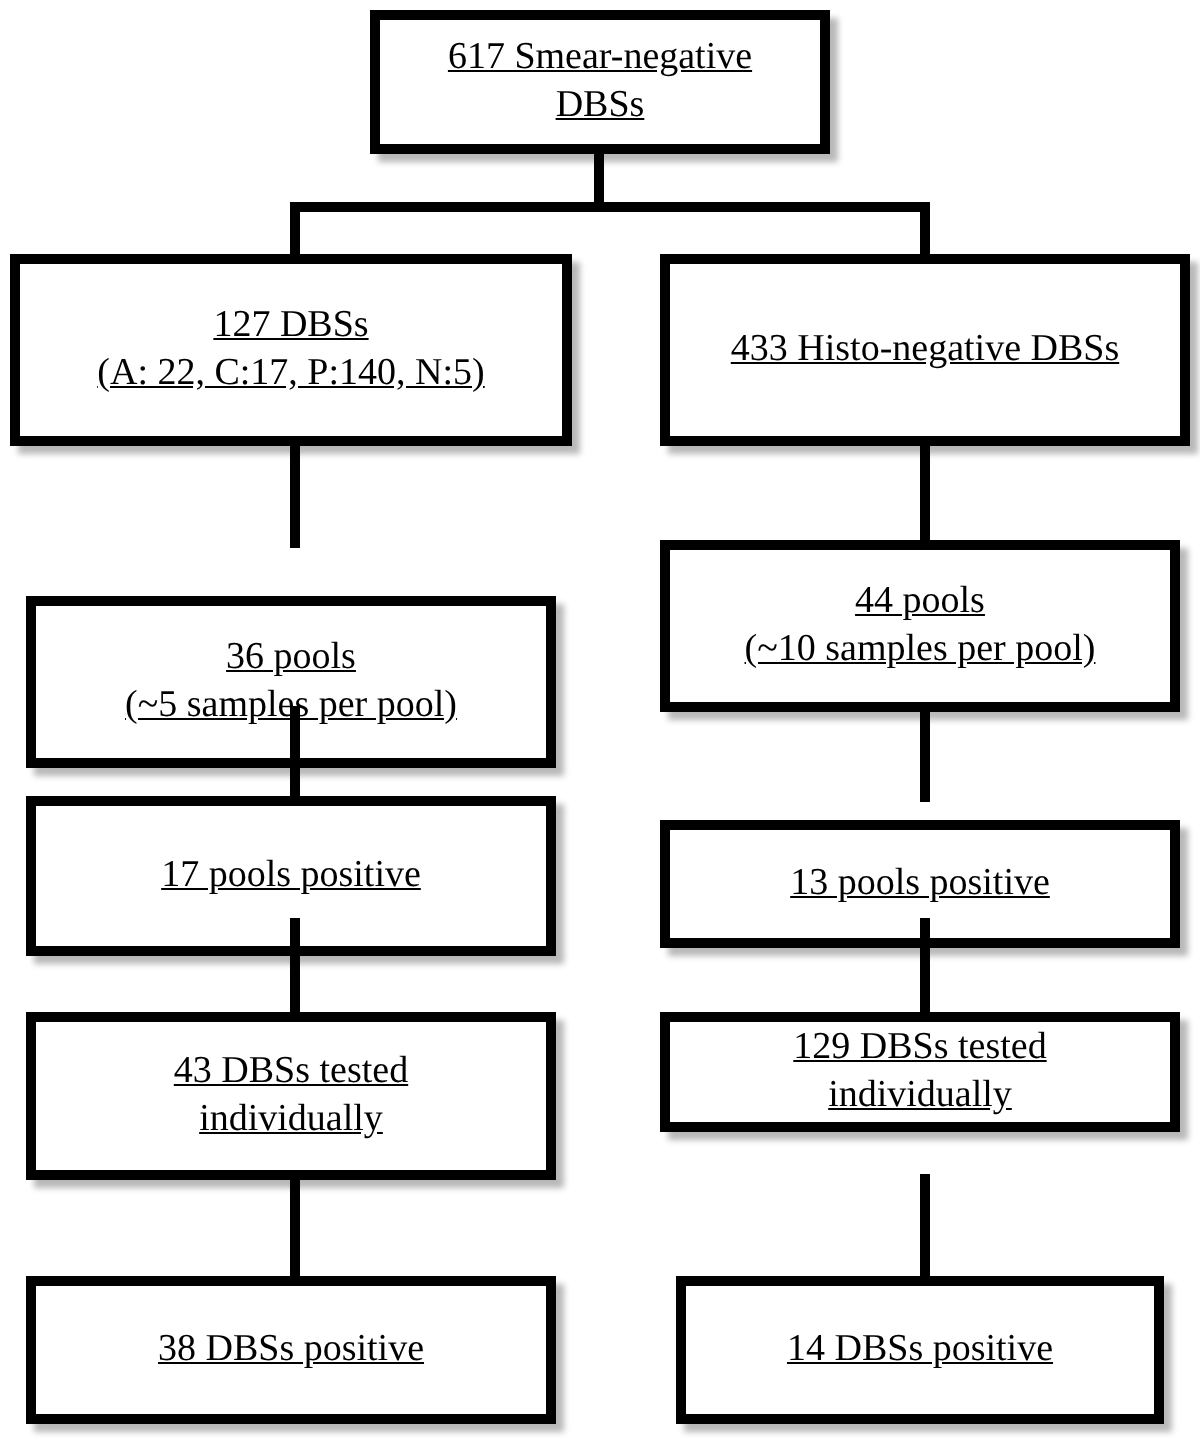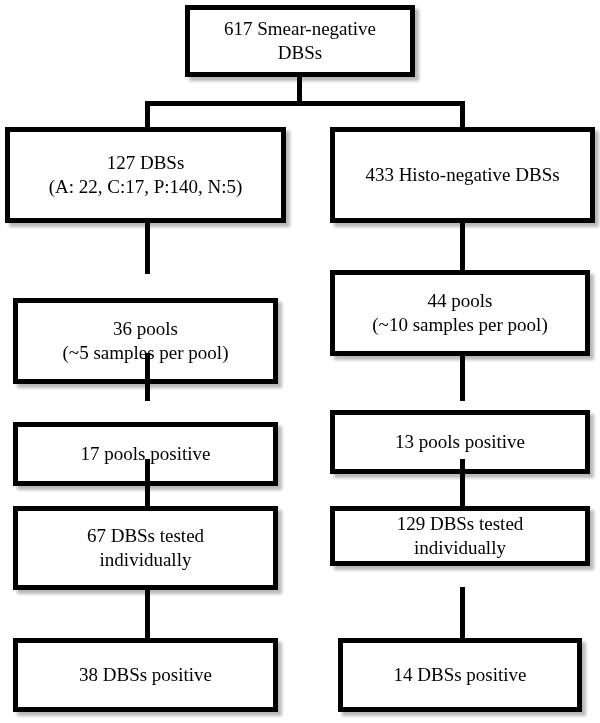--- a/index.html
+++ b/index.html
@@ -26,20 +26,21 @@
     background: #ffffff;
     border: 5px solid #000000;
     display: flex;
     align-items: center;
     justify-content: center;
     text-align: center;
     line-height: 1.25;
     font-size: 19px;
     box-shadow: 4px 4px 3px rgba(0,0,0,0.28);
     padding: 2px 6px;
+    text-decoration: underline;
   }
   .node .lines {
     width: 100%;
   }
   .node .ln {
     display: block;
     white-space: nowrap;
   }
   
   .conn-v {
@@ -96,38 +97,38 @@
   <div class="node" style="left:330px; top:270px; width:260px; height:86px;">
     <span class="lines">
       <span class="ln">44 pools</span>
       <span class="ln">(~10 samples per pool)</span>
     </span>
   </div>
 
   <div class="conn-v" style="left:145px; top:353px; height:48px;"></div>
   <div class="conn-v" style="left:460px; top:353px; height:48px;"></div>
 
-  <div class="node" style="left:13px; top:398px; width:265px; height:64px;margin-top:24px;">
+  <div class="node" style="left:13px; top:398px; width:265px; height:80px;">
     <span class="lines">
       <span class="ln">17 pools positive</span>
     </span>
   </div>
 
   <div class="node" style="left:330px; top:398px; width:260px; height:64px;margin-top:12px;">
     <span class="lines">
       <span class="ln">13 pools positive</span>
     </span>
   </div>
 
   <div class="conn-v" style="left:145px; top:459px; height:50px;"></div>
   <div class="conn-v" style="left:460px; top:459px; height:50px;"></div>
 
   <div class="node" style="left:13px; top:506px; width:265px; height:84px;">
     <span class="lines">
-      <span class="ln">67 DBSs tested</span>
+      <span class="ln">43 DBSs tested</span>
       <span class="ln">individually</span>
     </span>
   </div>
 
   <div class="node" style="left:330px; top:506px; width:260px; height:60px;">
     <span class="lines">
       <span class="ln">129 DBSs tested</span>
       <span class="ln">individually</span>
     </span>
   </div>

